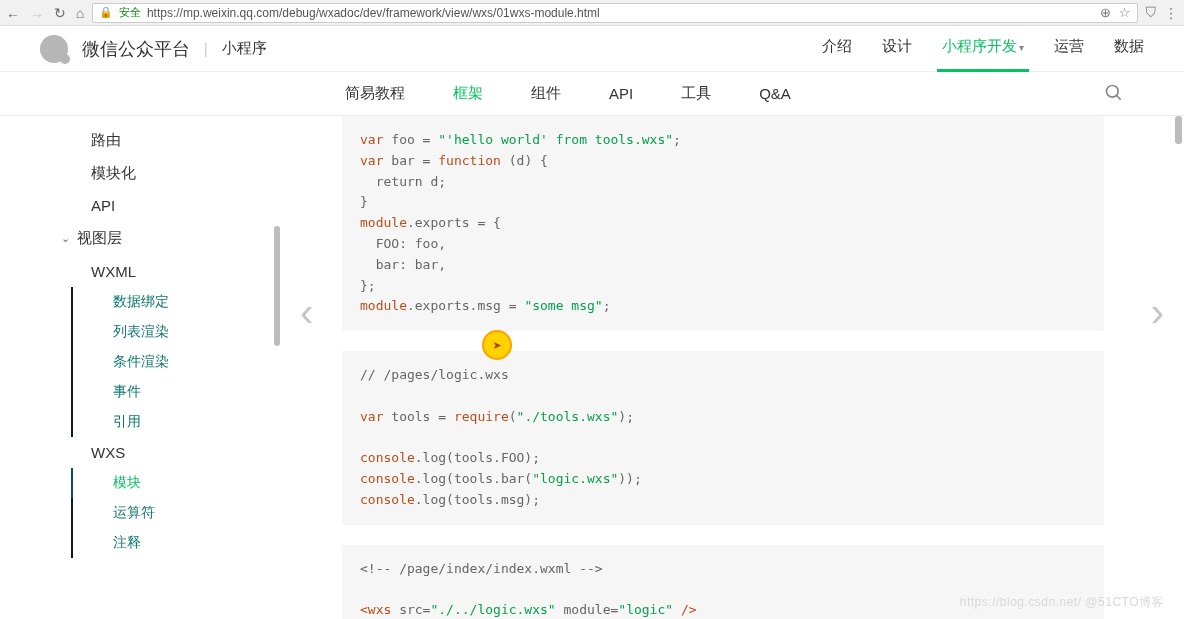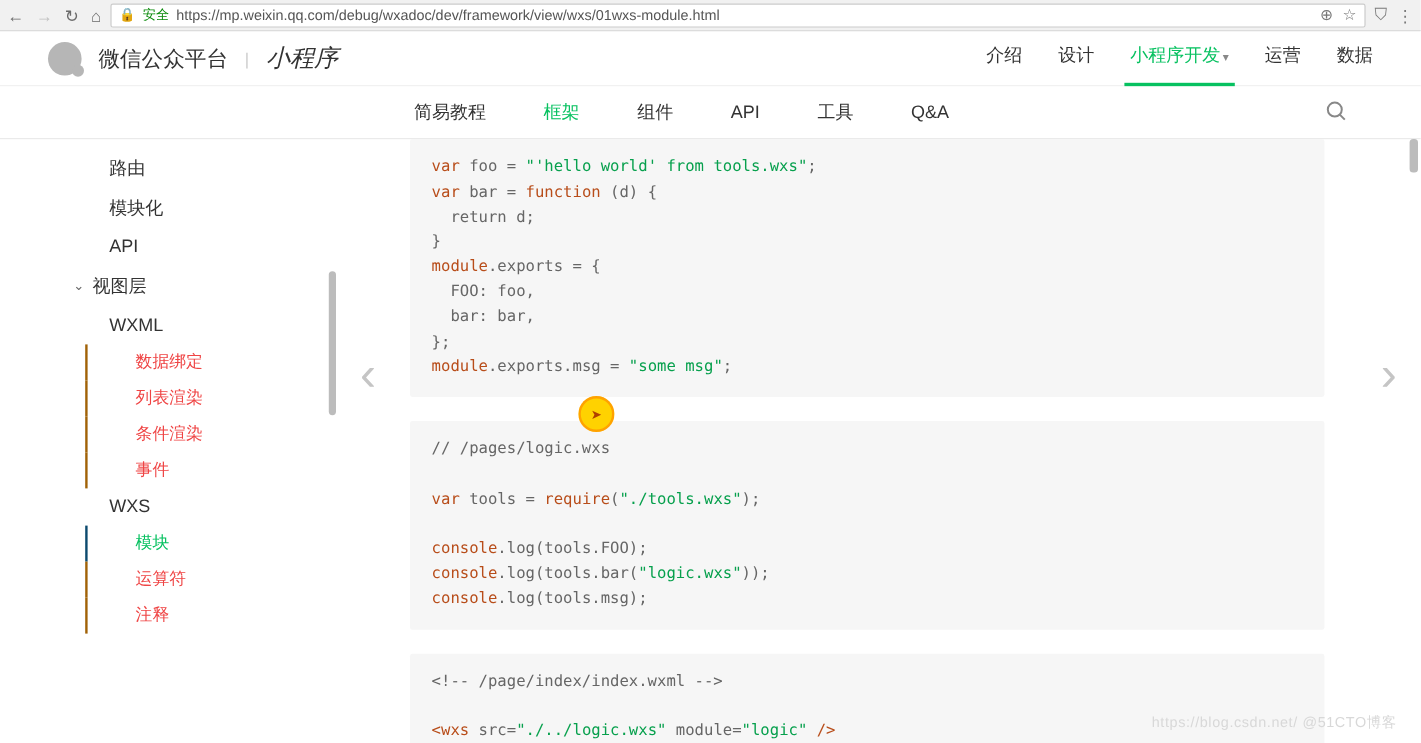--- a/index.html
+++ b/index.html
@@ -14,42 +14,42 @@
 .url-secure { color: #0a8a0a; font-size: 11px; }
 .url-text { color: #555; }
 .url-right { margin-left: auto; display: flex; gap: 8px; color: #777; font-size: 13px; }
 
 
 .header { height: 46px; display: flex; align-items: center; padding: 0 40px; border-bottom: 1px solid #eee; }
 .logo { width: 28px; height: 28px; background: #b6b6b6; border-radius: 50%; position: relative; margin-right: 14px; display: flex; align-items: center; justify-content: center; }
 .logo::after { content: ""; width: 10px; height: 10px; background: #b6b6b6; border-radius: 50%; position: absolute; right: -2px; bottom: -1px; }
 .brand { font-size: 18px; color: #333; }
 .brand-sep { margin: 0 14px; color: #ccc; }
-.brand-sub { font-size: 20px; color: #333; font-style: italic; }
+.brand-sub { font-size: 15px; color: #333; }
 .top-nav { margin-left: auto; display: flex; gap: 30px; font-size: 15px; }
 .top-nav-item { color: #333; position: relative; cursor: pointer; padding-bottom: 4px; }
 .top-nav-item.active { color: #07c160; }
 .top-nav-item.active::after { content: ""; position: absolute; left: -5px; right: -5px; bottom: -12px; height: 3px; background: #07c160; }
 .dd-caret { font-size: 10px; color: #888; margin-left: 2px; }
 
 
 .sub-nav { height: 44px; display: flex; align-items: center; padding: 0 0 0 345px; gap: 48px; background: #fff; border-bottom: 1px solid #eaeaea; font-size: 15px; position: relative; }
 .sub-nav-item { color: #333; cursor: pointer; }
 .sub-nav-item.active { color: #07c160; }
 .search-wrap { position: absolute; right: 60px; top: 11px; }
 .search-icon { width: 20px; height: 20px; color: #888; }
 
 
 .layout { display: flex; height: calc(619px - 26px - 46px - 44px); }
 .sidebar-wrap { width: 282px; position: relative; overflow-y: auto; border-right: 0; padding-left: 41px; }
 .sidebar { padding: 8px 0 12px 30px; }
 .side-group { color: #333; font-size: 15px; padding: 8px 0 8px 10px; display: flex; align-items: center; gap: 6px; cursor: pointer; }
 .side-caret { font-size: 11px; color: #666; display: inline-block; width: 10px; }
 .side-sub { padding: 7px 0 7px 20px; color: #333; font-size: 15px; cursor: pointer; }
-.side-sub2 { padding: 6px 0 6px 40px; color: #ef4444; font-size: 14px; border-left: 2px solid #a16207; cursor: pointer; }
+.side-sub2 { padding: 6px 0 6px 40px; color: #0f766e; font-size: 14px; border-left: 2px solid #0f172a; cursor: pointer; }
 .side-sub2.active { color: #07c160; border-left: 2px solid #0c4a6e; }
 .side-scroll-thumb { position: absolute; right: 2px; top: 110px; width: 6px; height: 120px; background: #bcbcbc; border-radius: 3px; }
 
 .content-wrap { flex: 1; position: relative; overflow-y: auto; padding: 0 80px 0 60px; }
 .content-scroll-thumb { position: absolute; right: 2px; top: 0px; width: 7px; height: 28px; background: #bcbcbc; border-radius: 3px; }
 
 .code-block { background: #f6f6f6; border-radius: 2px; padding: 14px 18px; font-family: Consolas, Monaco, monospace; font-size: 13px; line-height: 1.6; color: #666; margin-bottom: 20px; white-space: pre; }
 .c-kw { color: #b84d1a; }
 .c-str { color: #07a04d; }
 .c-fn { color: #b84d1a; }
@@ -130,20 +130,21 @@
       <div class="side-group" style="margin-left:-20px">
           <span class="side-caret">⌄</span>
           <span>视图层</span>
         </div>
 
       <div class="side-sub">WXML</div>
       <div class="side-sub2">数据绑定</div>
       <div class="side-sub2">列表渲染</div>
       <div class="side-sub2">条件渲染</div>
       <div class="side-sub2">事件</div>
+      <div class="side-sub2">引用</div>
 
       <div class="side-sub">WXS</div>
       <div class="side-sub2 active">模块</div>
       <div class="side-sub2">运算符</div>
       <div class="side-sub2">注释</div>
     </div>
     <div class="side-scroll-thumb"></div>
   </div>
 
   <div class="content-wrap">

